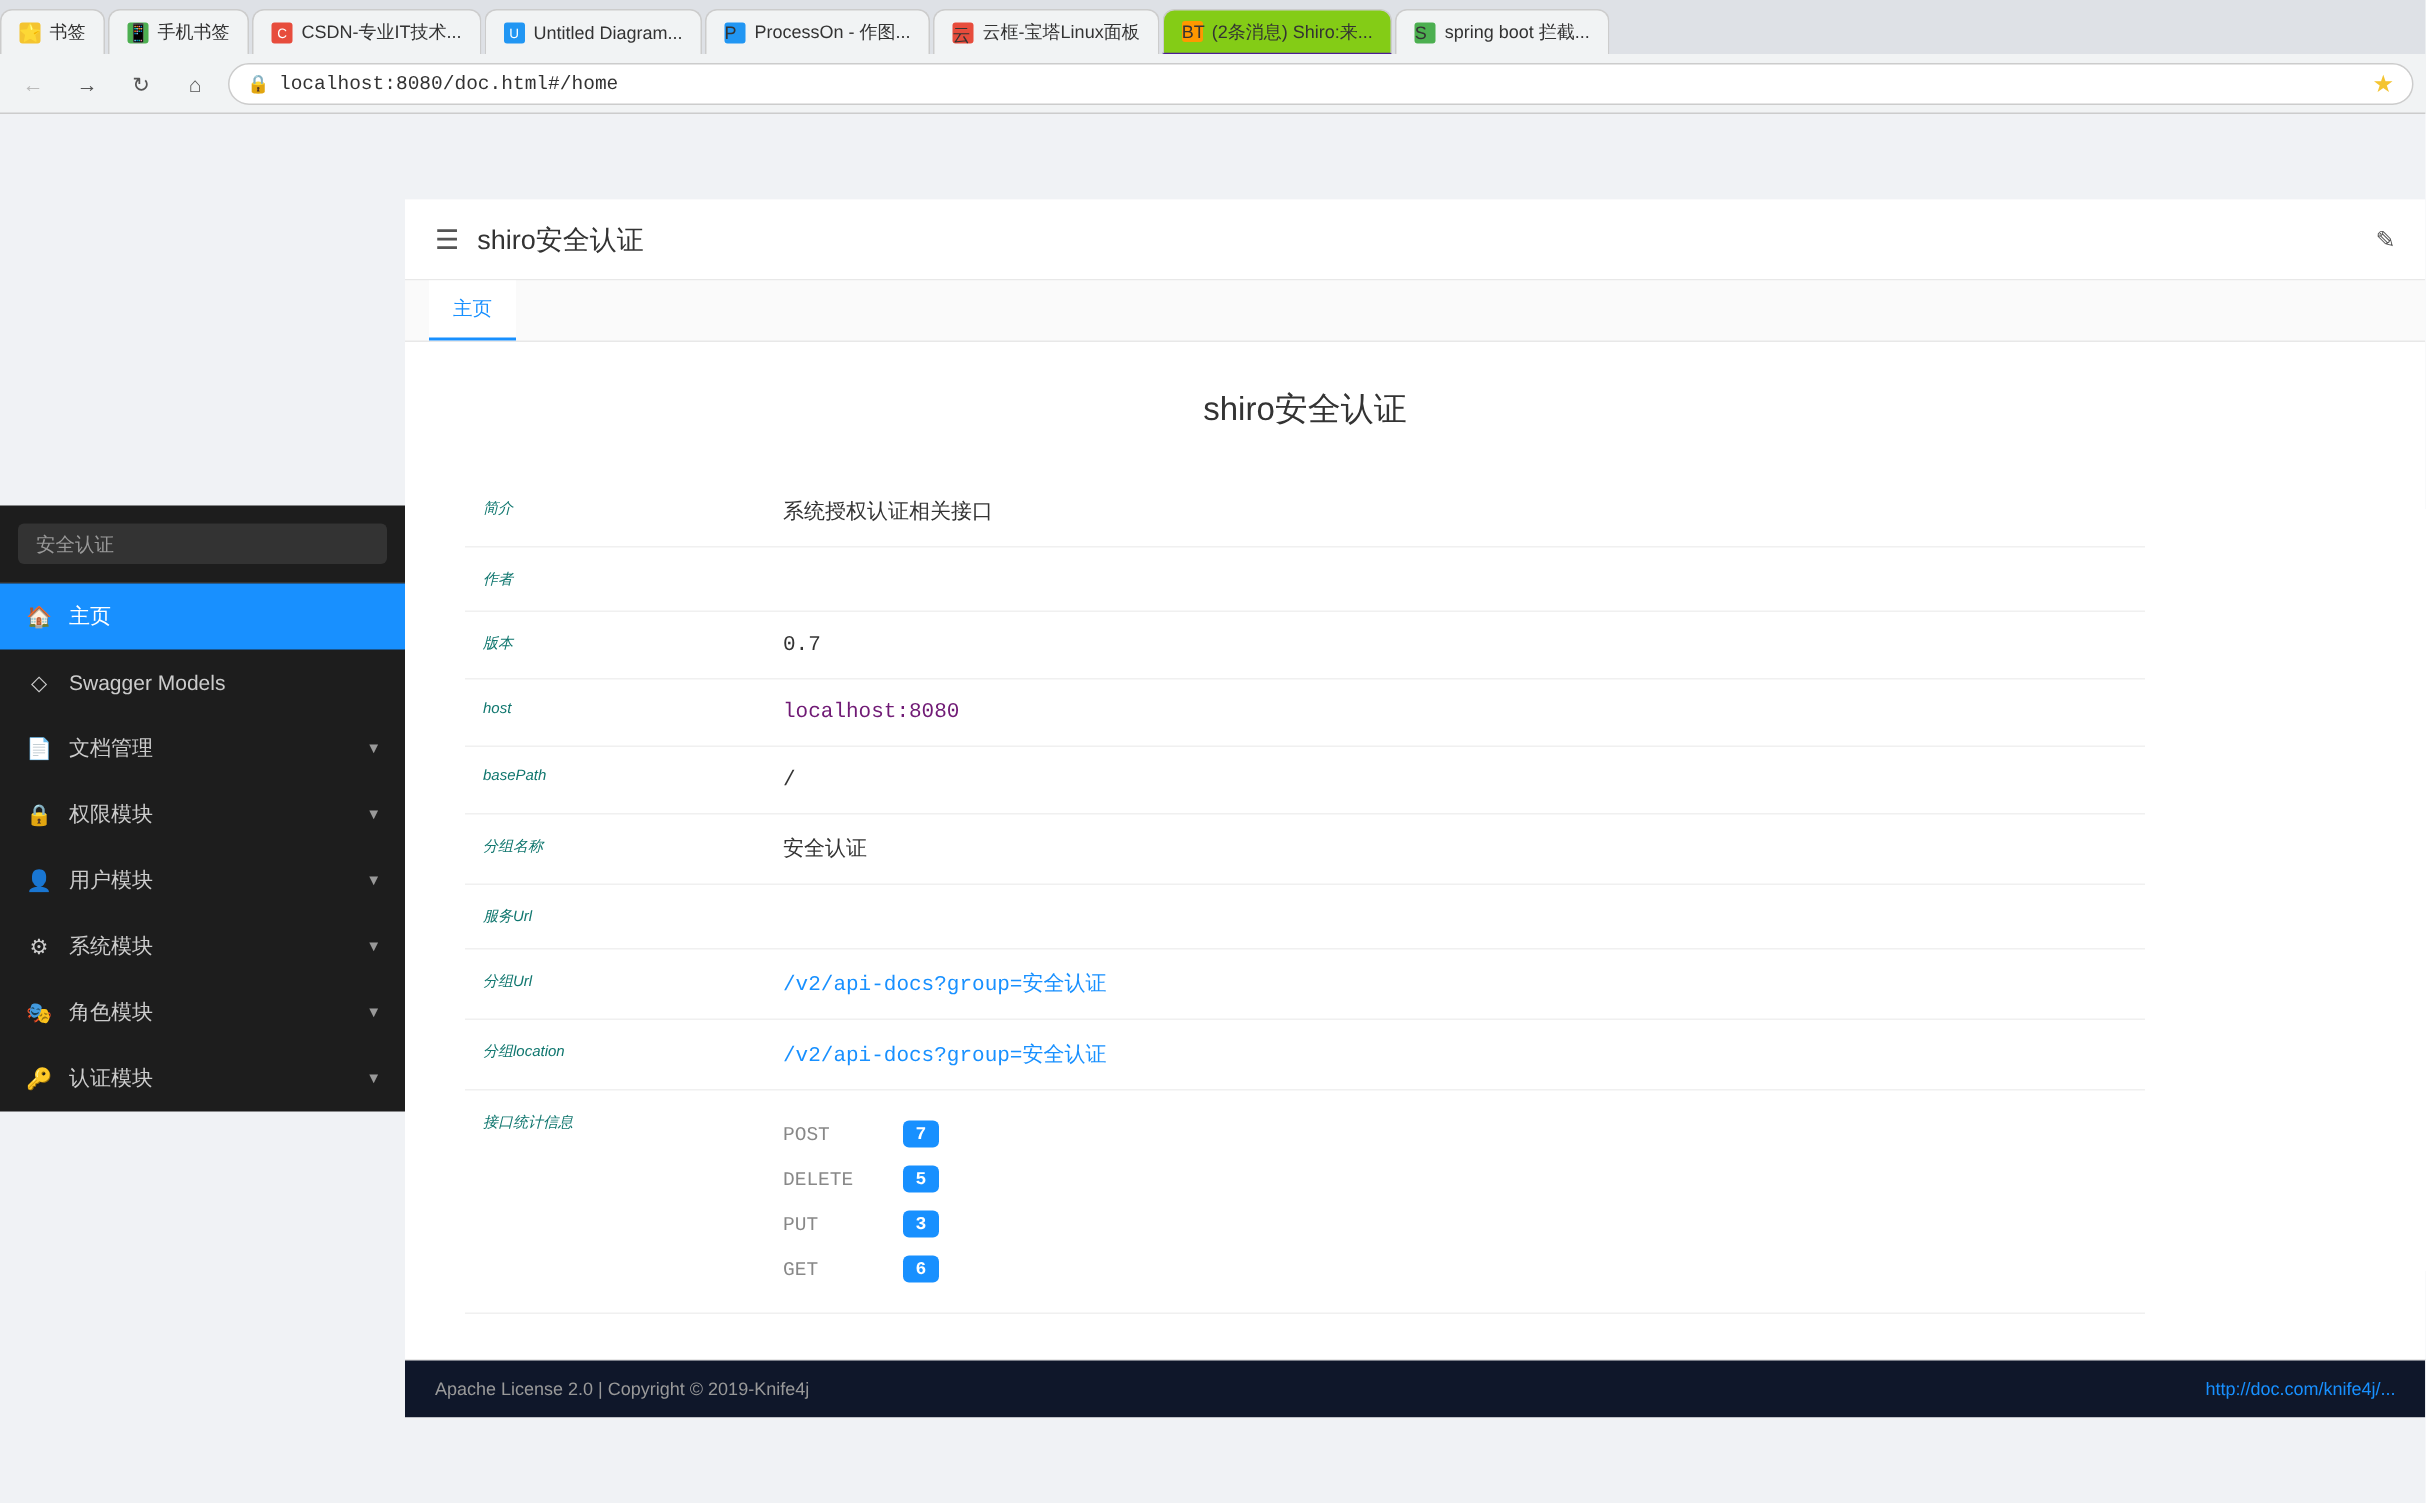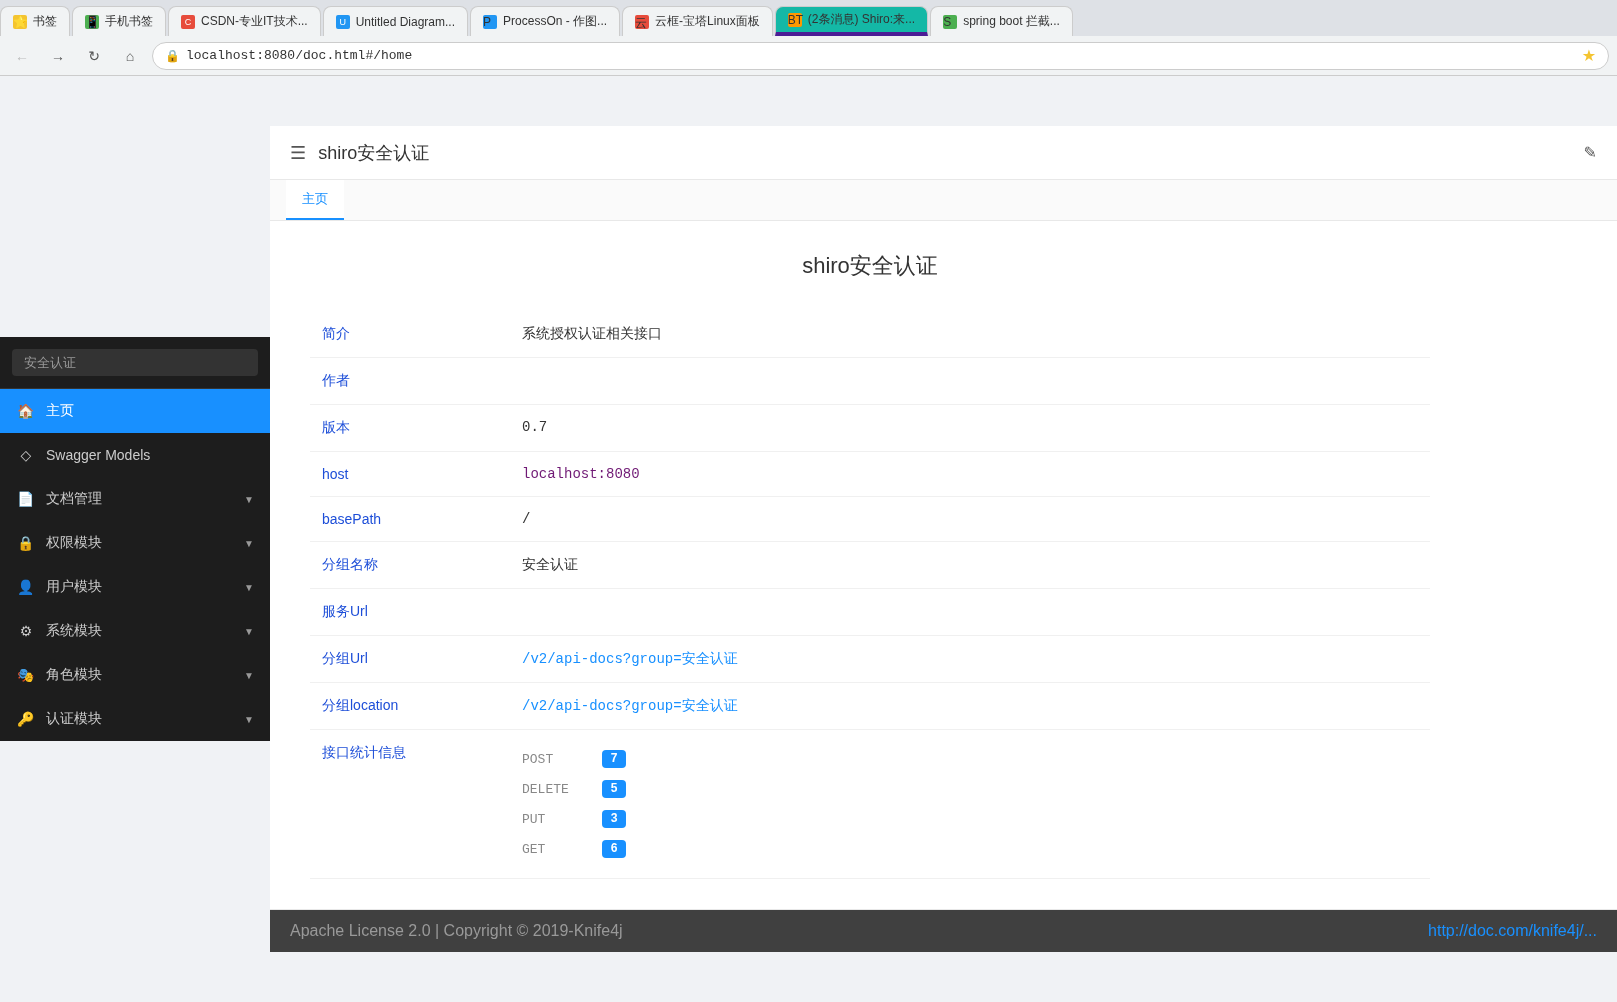--- a/index.html
+++ b/index.html
@@ -2,21 +2,21 @@
 <html><head>
   <meta charset="utf-8">
   <style>
     * { margin: 0; padding: 0; box-sizing: border-box; }
     body { font-family: 'Microsoft YaHei', Arial, sans-serif; font-size: 14px; background: #f0f2f5; display: flex; flex-direction: column; height: 100vh; overflow: hidden; }
 
     
     .browser-chrome { background: #dee1e6; flex-shrink: 0; }
     .tab-bar { display: flex; align-items: flex-end; padding: 6px 0 0 0; background: #dee1e6; height: 36px; }
     .tab { display: flex; align-items: center; padding: 0 12px; height: 30px; background: #f1f3f4; border-radius: 8px 8px 0 0; font-size: 12px; color: #333; margin-right: 2px; white-space: nowrap; max-width: 180px; overflow: hidden; text-overflow: ellipsis; border: 1px solid #ccc; border-bottom: none; cursor: pointer; gap: 6px; }
-    .tab.active { background: #14b8a6; border-bottom: 4px solid #4c1d95; color: #333; }
+    .tab.active { background: #84cc16; border-bottom: 1px solid #4c1d95; color: #333; }
     .tab-favicon { width: 14px; height: 14px; border-radius: 2px; flex-shrink: 0; }
     .tab-favicon.bookmark { background: #f4c430; }
     .tab-favicon.mobile { background: #4caf50; }
     .tab-favicon.csdn { background: #e74c3c; color: white; font-size: 9px; display: flex; align-items: center; justify-content: center; }
     .tab-favicon.processon { background: #2196f3; }
     .tab-favicon.yunxiang { background: #e74c3c; }
     .tab-favicon.shiro { background: #ff9800; }
     .tab-favicon.spring { background: #4caf50; }
     .tab-favicon.untitled { background: #2196f3; color: white; font-size: 9px; display: flex; align-items: center; justify-content: center; }
 
@@ -59,29 +59,29 @@
     .content-tab.active { color: #1890ff; border-bottom: 2px solid #1890ff; background: #fff; }
 
     
     .main-panel { flex: 1; overflow-y: auto; background: #fff; padding: 0; }
     .info-section { padding: 30px 40px; max-width: 1200px; }
     .info-title { font-size: 22px; font-weight: 500; color: #333; text-align: center; margin-bottom: 30px; }
 
     .info-table { width: 100%; border-collapse: collapse; }
     .info-table tr { border-bottom: 1px solid #f0f0f0; }
     .info-table td { padding: 14px 12px; vertical-align: top; }
-    .info-table td:first-child { width: 200px; color: #1d4ed8; font-size: 14px; }
+    .info-table td:first-child { width: 200px; color: #0f766e; font-size: 10px; font-style: italic; }
     .info-table td:last-child { color: #333; font-size: 14px; font-family: Liberation Mono, monospace; }
 
     .stat-row { display: flex; align-items: center; gap: 20px; padding: 6px 0; }
     .stat-method { color: #888; font-size: 13px; width: 60px; }
     .stat-badge { background: #1890ff; color: #fff; border-radius: 4px; padding: 2px 8px; font-size: 12px; font-weight: bold; min-width: 24px; text-align: center; }
 
     
-    .app-footer { background: #404040; border-top: 1px solid #e8e8e8; padding: 12px 20px; display: flex; justify-content: space-between; align-items: center; font-size: 16px; color: #999; flex-shrink: 0; }
+    .app-footer { background: #0f172a; border-top: 1px solid #e8e8e8; padding: 12px 20px; display: flex; justify-content: space-between; align-items: center; font-size: 12px; color: #999; flex-shrink: 0; }
 
     
     ::-webkit-scrollbar { width: 6px; }
     ::-webkit-scrollbar-track { background: #f1f1f1; }
     ::-webkit-scrollbar-thumb { background: #ccc; border-radius: 3px; }
   </style>
 </head>
 <body>
 
 <div class="browser-chrome">

